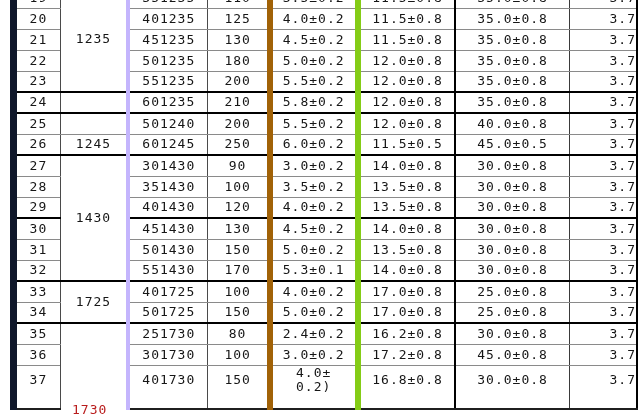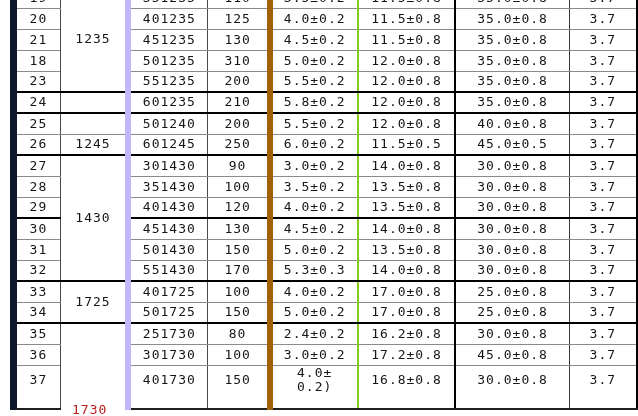--- a/index.html
+++ b/index.html
@@ -15,26 +15,26 @@
   tr.partial{height:22px;}
   tr.tall{height:39px;}
   td{
     border-bottom:1px solid #8a8a8a;
     text-align:center;vertical-align:bottom;
     padding:0 0 3px 0;font-size:13px;letter-spacing:1px;color:#161616;
     overflow:hidden;white-space:nowrap;line-height:14px;
   }
   .c1{border-left:7px solid #0f172a;}
   .c2{border-left:1px solid #4a4a4a;}
-  .c3{border-left:6px solid #c4b5fd;}
+  .c3{border-left:4px solid #c4b5fd;}
   .c4{border-left:1px solid #4a4a4a;}
   .c5{border-left:6px solid #a16207;}
-  .c6{border-left:2px solid #84cc16;}
+  .c6{border-left:6px solid #84cc16;}
   .c7{border-left:2px solid #000;}
-  .c8{border-left:1px solid #3a3a3a;border-right:2px solid #000;}
+  .c8{border-left:1px solid #3a3a3a;border-right:2px solid #000;text-align:right;}
   tr.thick > td, td.thick{border-bottom:2px solid #000;}
   td.group-cell{vertical-align:middle;padding-bottom:0;}
   td.open-bottom{border-bottom:none !important;}
   tr.tall > td{vertical-align:middle;padding-bottom:14px;border-bottom:2px solid #1f1f1f;}
   .float-label{
     position:absolute;left:72px;top:402px;
     font-size:13px;letter-spacing:1px;color:#b91c1c;
   }
 </style>
 </head>
@@ -76,23 +76,23 @@
           <tr>
             <td class="c1">21</td>
             <td class="c3">451235</td>
             <td class="c4">130</td>
             <td class="c5">4.5±0.2</td>
             <td class="c6">11.5±0.8</td>
             <td class="c7">35.0±0.8</td>
             <td class="c8">3.7</td>
           </tr>
           <tr>
-            <td class="c1">18</td>
+            <td class="c1">22</td>
             <td class="c3">501235</td>
-            <td class="c4">310</td>
+            <td class="c4">180</td>
             <td class="c5">5.0±0.2</td>
             <td class="c6">12.0±0.8</td>
             <td class="c7">35.0±0.8</td>
             <td class="c8">3.7</td>
           </tr>
           <tr class="thick">
             <td class="c1">23</td>
             <td class="c3">551235</td>
             <td class="c4">200</td>
             <td class="c5">5.5±0.2</td>
@@ -173,21 +173,21 @@
             <td class="c4">150</td>
             <td class="c5">5.0±0.2</td>
             <td class="c6">13.5±0.8</td>
             <td class="c7">30.0±0.8</td>
             <td class="c8">3.7</td>
           </tr>
           <tr class="thick">
             <td class="c1">32</td>
             <td class="c3">551430</td>
             <td class="c4">170</td>
-            <td class="c5">5.3±0.3</td>
+            <td class="c5">5.3±0.1</td>
             <td class="c6">14.0±0.8</td>
             <td class="c7">30.0±0.8</td>
             <td class="c8">3.7</td>
           </tr>
           <tr>
             <td class="c1">33</td>
             <td class="c2 group-cell thick" rowspan="2">1725</td>
             <td class="c3">401725</td>
             <td class="c4">100</td>
             <td class="c5">4.0±0.2</td>

